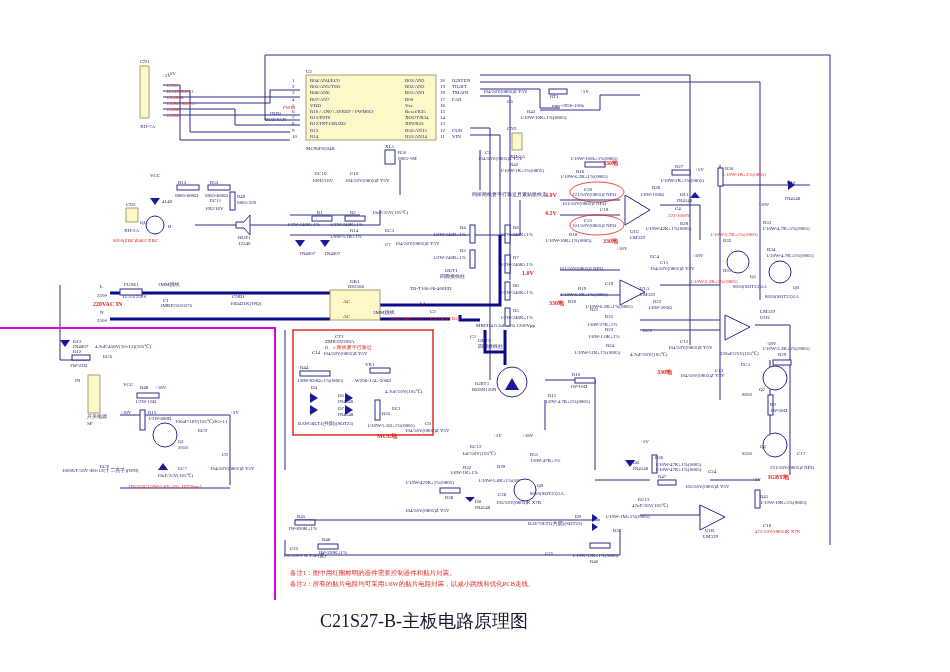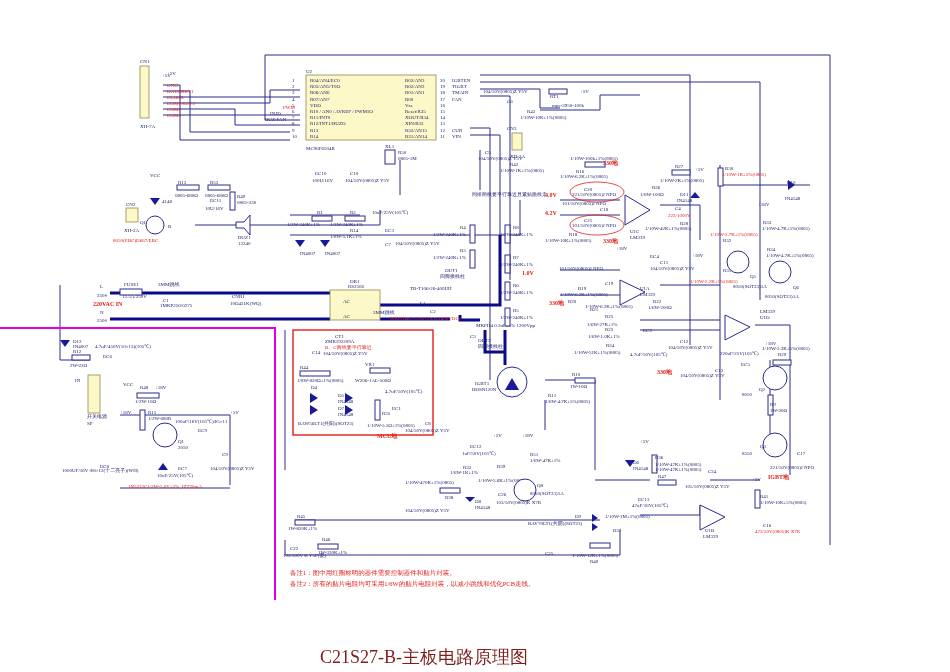--- a/index.html
+++ b/index.html
@@ -8,21 +8,21 @@
   .lbl{font-family:"Liberation Serif",serif;font-size:5px;fill:#1a1a66;}
   .lblr{font-family:"Liberation Serif",serif;font-size:5px;fill:#e0201a;}
   .lblb{font-family:"Liberation Serif",serif;font-size:6px;fill:#e0201a;font-weight:bold;}
   .pin{font-family:"Liberation Serif",serif;font-size:5px;fill:#1a1a66;}
   .w{stroke:#2b2b8c;stroke-width:1;fill:none;}
   .wb{stroke:#0b0b8a;stroke-width:3;fill:none;}
   .rd{stroke:#e0201a;stroke-width:1.4;fill:none;}
   .mg{stroke:#e000e0;stroke-width:2;fill:none;}
   .comp{fill:#fff;stroke:#2b2b8c;stroke-width:1;}
   .ic{fill:#fdf8c8;stroke:#8a8a55;stroke-width:0.8;}
-  .title{position:absolute;left:320px;top:609px;font-family:"Liberation Serif",serif;font-size:18px;color:#7f1d1d;margin-top:36px;}
+  .title{position:absolute;left:320px;top:609px;font-family:"Liberation Serif",serif;font-size:18px;color:#0f172a;}
   .note{position:absolute;font-family:"Liberation Serif",serif;font-size:6.5px;color:#e0201a;}
 </style>
 </head>
 <body>
 
 <svg id="sch" viewBox="0 0 950 672" xmlns="http://www.w3.org/2000/svg">
 
   <g>
     <polyline class="w" points="265,55 830,55 830,545"></polyline>
     <polyline class="w" points="265,55 265,120 300,120"></polyline>

